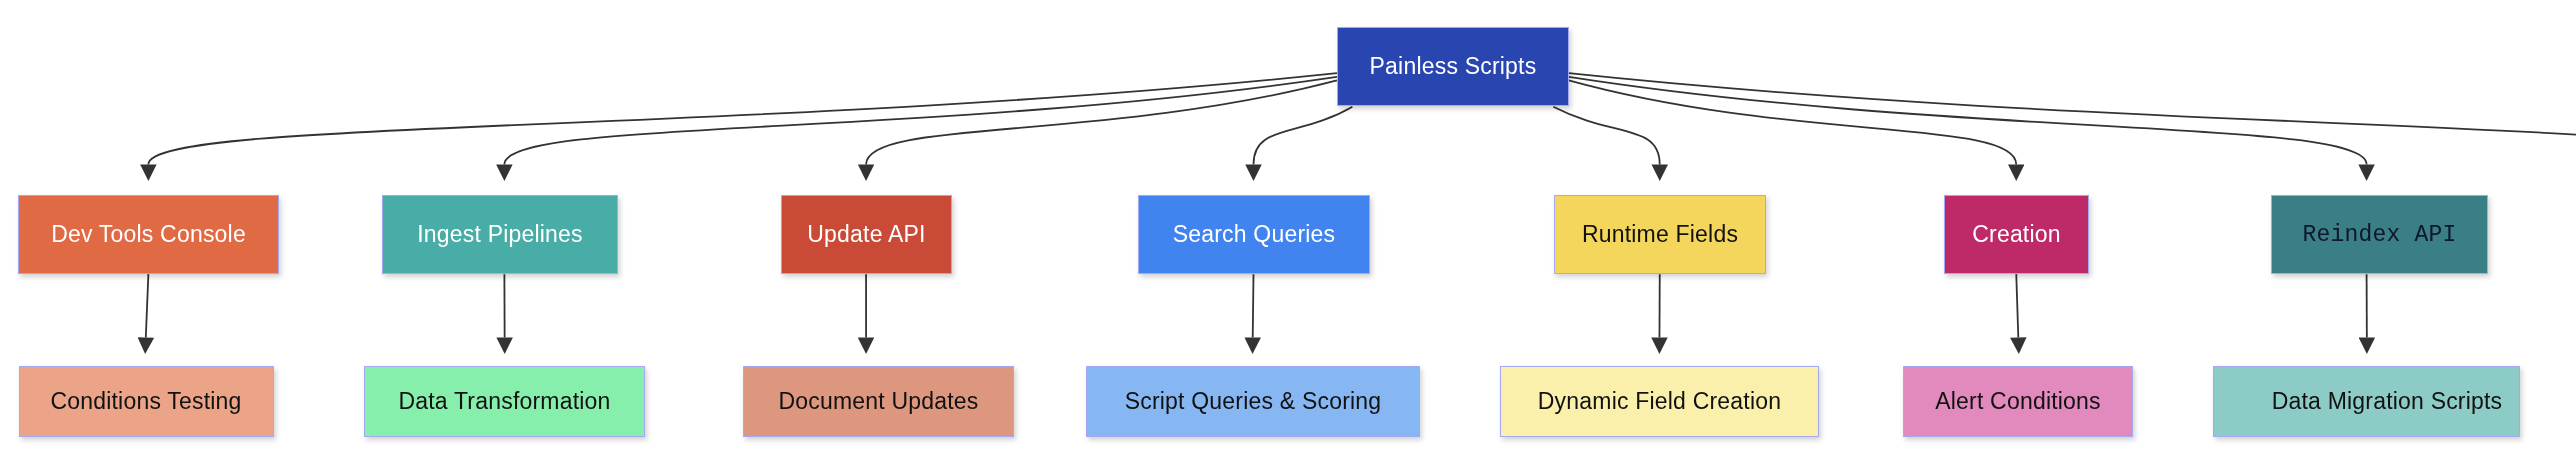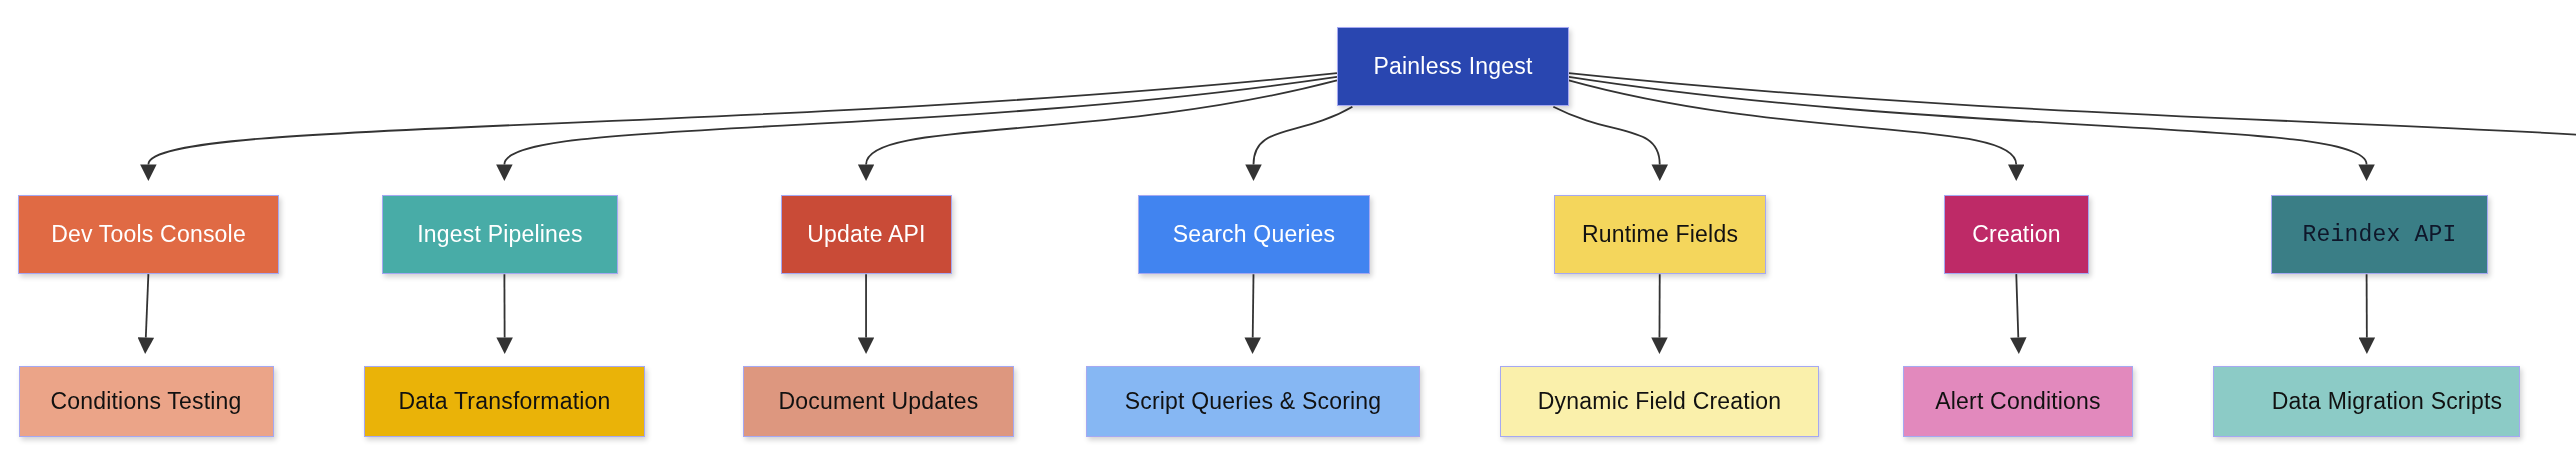--- a/index.html
+++ b/index.html
@@ -58,32 +58,32 @@
         <path d="M 1681 532 L 1681 655" fill="none" stroke="#333333" stroke-width="3.5" marker-end="url(#arrowhead)"></path>
         <path d="M 2433 532 L 2431.5 655" fill="none" stroke="#333333" stroke-width="3.5" marker-end="url(#arrowhead)"></path>
         <path d="M 3221.5 532 L 3221 655" fill="none" stroke="#333333" stroke-width="3.5" marker-end="url(#arrowhead)"></path>
         <path d="M 3913.5 532 L 3917.5 655" fill="none" stroke="#333333" stroke-width="3.5" marker-end="url(#arrowhead)"></path>
         <path d="M 4593.5 532 L 4594 655" fill="none" stroke="#333333" stroke-width="3.5" marker-end="url(#arrowhead)"></path>
         <path d="M 5326 532 L 5328 655" fill="none" stroke="#333333" stroke-width="3.5" marker-end="url(#arrowhead)"></path>
       </g>
   </svg>
   <div id="nodes">
       <div class="node" style="left: 1337px; top: 27px; width: 232px; height: 79px; background: rgb(41, 70, 176); color: rgb(255, 255, 255); border-color: rgb(165, 168, 242);">
-        <span>Painless Ingest</span>
+        <span>Painless Scripts</span>
       </div>
       <div class="node" style="left: 18px; top: 195px; width: 261px; height: 79px; background: rgb(224, 106, 68); color: rgb(255, 255, 255); border-color: rgb(165, 168, 242);">
         <span>Dev Tools Console</span>
       </div>
       <div class="node" style="left: 18.5px; top: 366px; width: 255px; height: 71px; background: rgb(235, 164, 136); color: rgb(17, 17, 17); border-color: rgb(165, 168, 242);">
         <span>Conditions Testing</span>
       </div>
       <div class="node" style="left: 382px; top: 195px; width: 236px; height: 79px; background: rgb(72, 172, 167); color: rgb(255, 255, 255); border-color: rgb(165, 168, 242);">
         <span>Ingest Pipelines</span>
       </div>
-      <div class="node" style="left: 364px; top: 366px; width: 281px; height: 71px; background: #eab308; color: rgb(17, 17, 17); border-color: rgb(165, 168, 242); align-items: center;">
+      <div class="node" style="left: 364px; top: 366px; width: 281px; height: 71px; background: #86efac; color: rgb(17, 17, 17); border-color: rgb(165, 168, 242); align-items: center;">
         <span>Data Transformation</span>
       </div>
       <div class="node" style="left: 781px; top: 195px; width: 171px; height: 79px; background: rgb(201, 75, 55); color: rgb(255, 255, 255); border-color: rgb(165, 168, 242);">
         <span>Update API</span>
       </div>
       <div class="node" style="left: 731px; top: 366px; width: 271px; height: 71px; background: rgb(221, 151, 127); color: rgb(17, 17, 17); border-color: rgb(165, 168, 242); margin-left: 12px;">
         <span>Document Updates</span>
       </div>
       <div class="node" style="left: 1138px; top: 195px; width: 232px; height: 79px; background: rgb(65, 132, 240); color: rgb(255, 255, 255); border-color: rgb(165, 168, 242);">
         <span>Search Queries</span>

